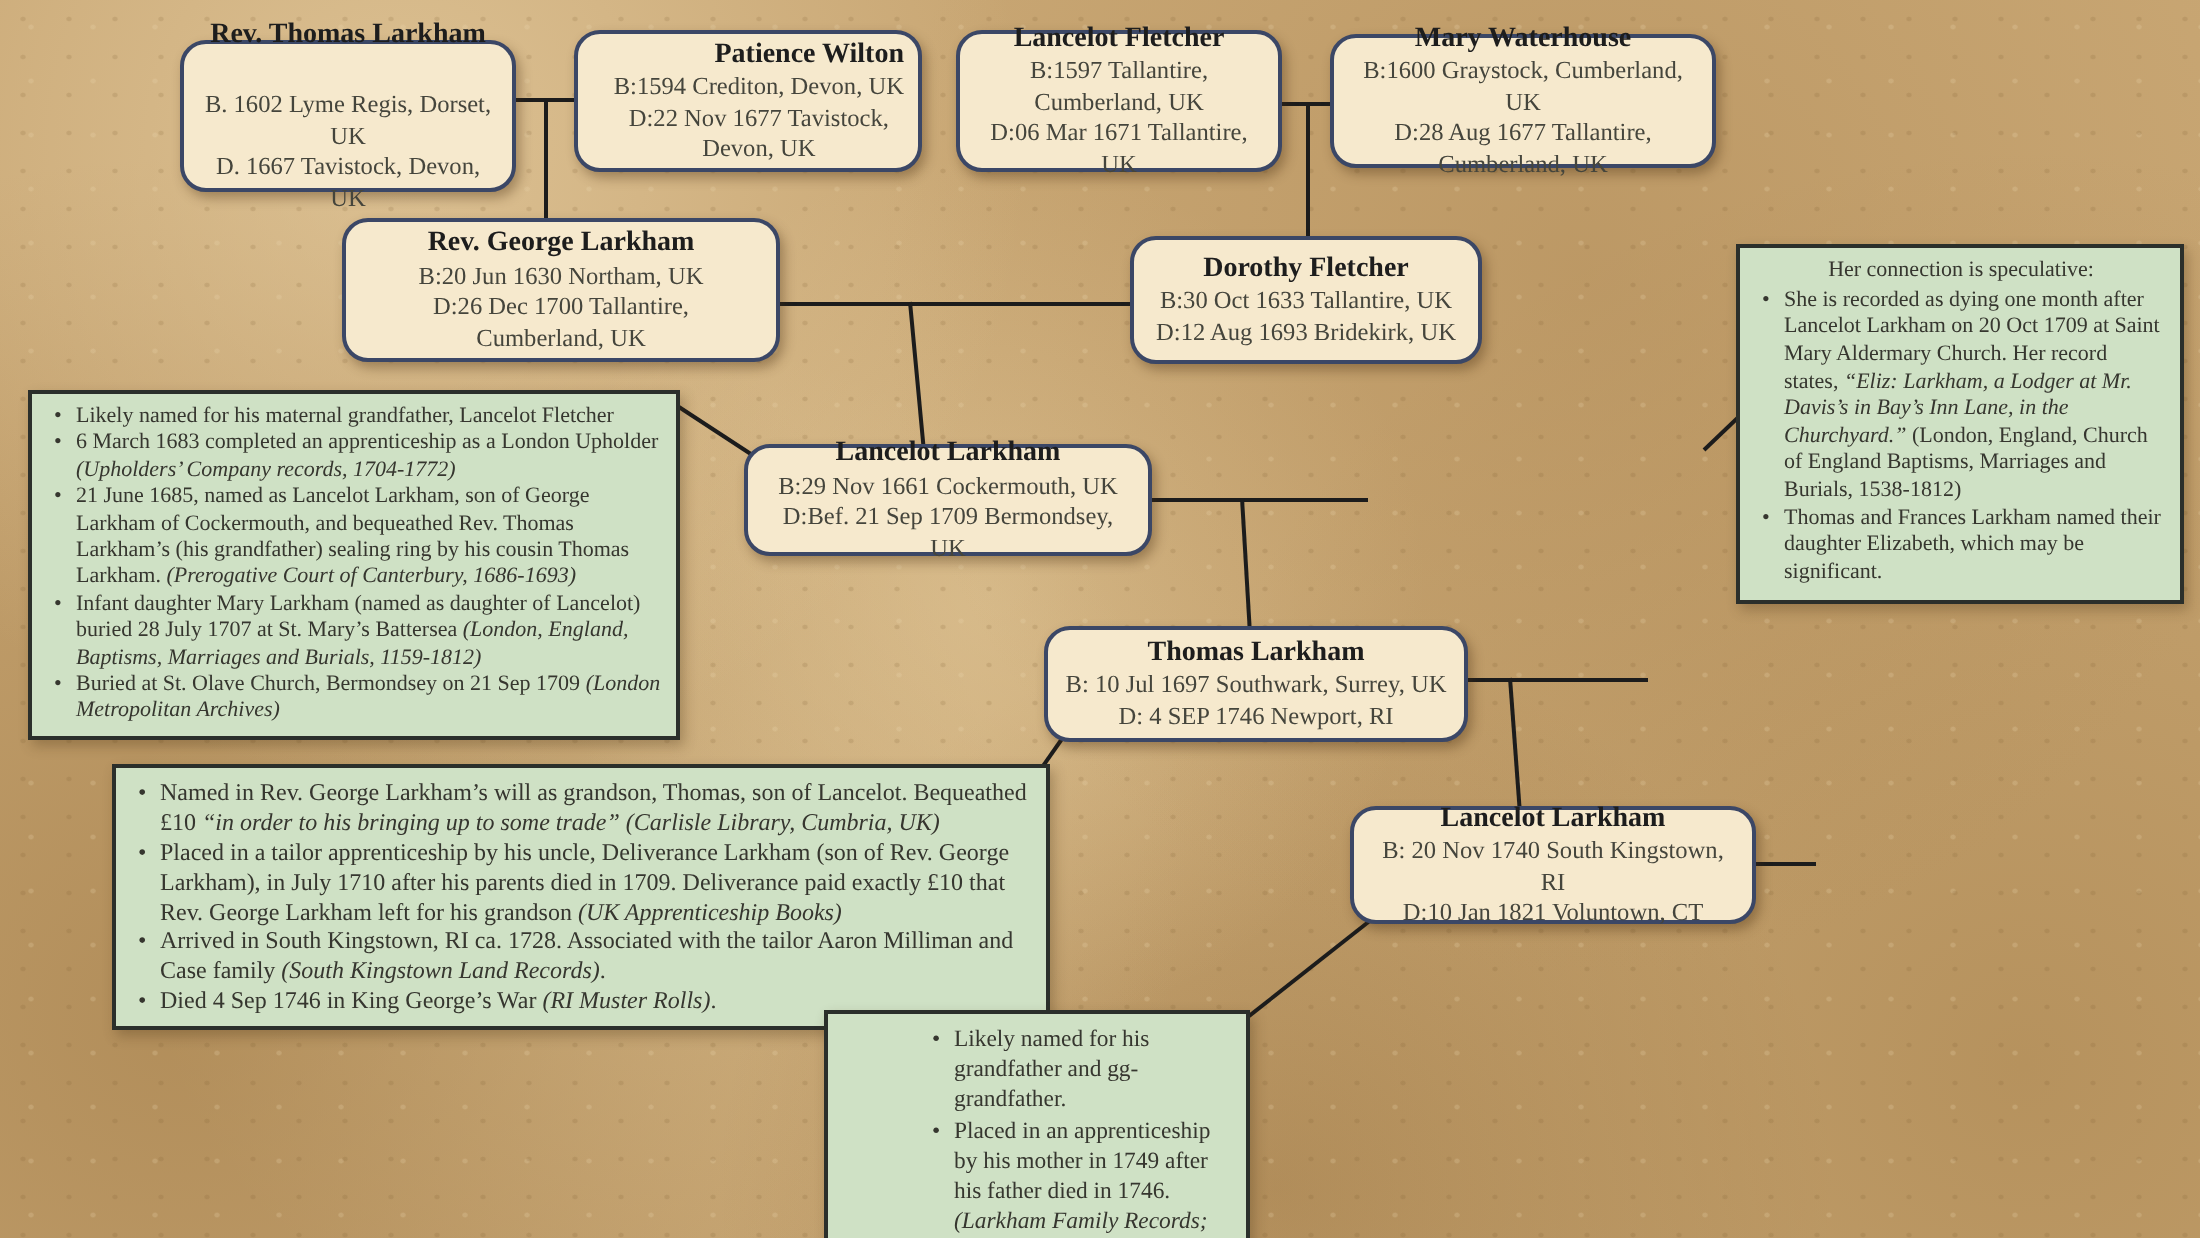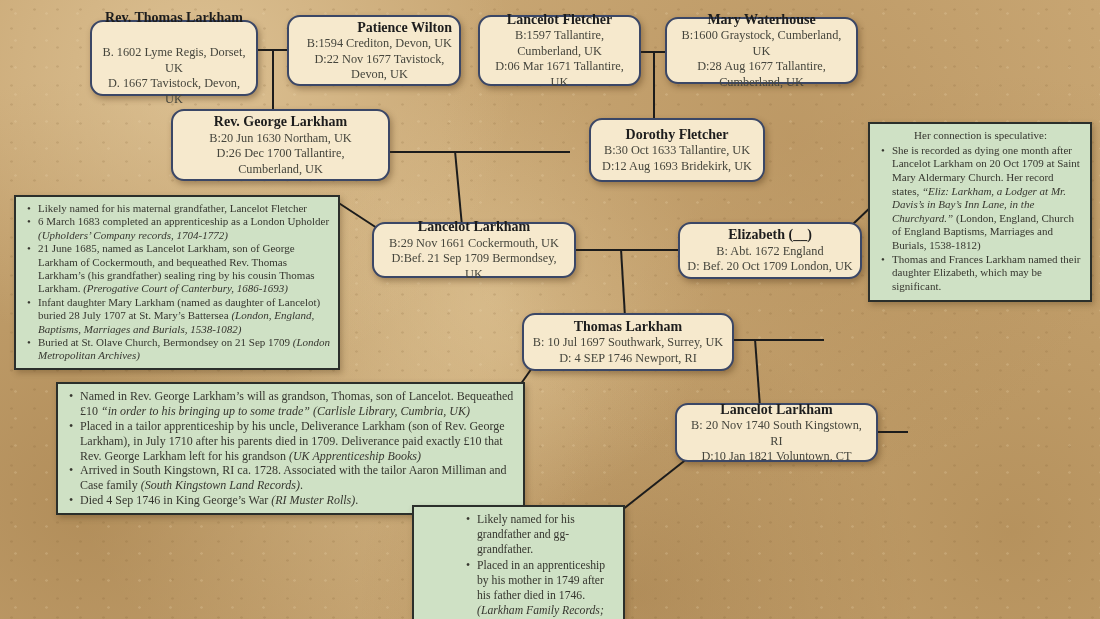--- a/index.html
+++ b/index.html
@@ -93,55 +93,50 @@
 D:28 Aug 1677 Tallantire,
 Cumberland, UK</div>
   </div>
 
   <div class="person" style="left:171px;top:109px;width:219px;height:72px;font-family:Liberation Serif, serif;">
     <div class="pname">Rev. George Larkham</div>
     <div class="pdetails">B:20 Jun 1630 Northam, UK
 D:26 Dec 1700 Tallantire,
 Cumberland, UK</div>
   </div>
-  <div class="person" style="left:565px;top:118px;width:176px;height:64px;margin-left:24px;">
+  <div class="person" style="left:565px;top:118px;width:176px;height:64px;">
     <div class="pname">Dorothy Fletcher</div>
     <div class="pdetails">B:30 Oct 1633 Tallantire, UK
 D:12 Aug 1693 Bridekirk, UK</div>
   </div>
 
   <div class="person" style="left:372px;top:222px;width:204px;height:56px;">
     <div class="pname">Lancelot Larkham</div>
     <div class="pdetails">B:29 Nov 1661 Cockermouth, UK
 D:Bef. 21 Sep 1709 Bermondsey, UK</div>
-  </div>
-  <div class="person" style="left:678px;top:222px;width:184px;height:57px;">
-    <div class="pname">Elizabeth (__)</div>
-    <div class="pdetails">B: Abt. 1672 England
-D: Bef. 20 Oct 1709 London, UK</div>
   </div>
 
   <div class="person" style="left:522px;top:313px;width:212px;height:58px;">
     <div class="pname">Thomas Larkham</div>
     <div class="pdetails">B: 10 Jul 1697 Southwark, Surrey, UK
 D: 4 SEP 1746  Newport, RI</div>
   </div>
 
   <div class="person" style="left:675px;top:403px;width:203px;height:59px;">
     <div class="pname">Lancelot Larkham</div>
     <div class="pdetails">B: 20 Nov 1740 South Kingstown, RI
 D:10 Jan 1821 Voluntown, CT</div>
   </div>
 
   <div class="note n1" style="left:14px;top:195px;width:326px;min-height:172px;">
     <ul>
       <li><span>Likely named for his maternal grandfather, Lancelot Fletcher</span></li>
       <li><span>6 March 1683 completed an apprenticeship as a London Upholder </span><span class="it">(Upholders’ Company records, 1704-1772)</span></li>
       <li><span>21 June 1685, named as Lancelot Larkham, son of George Larkham of Cockermouth, and bequeathed Rev. Thomas Larkham’s (his grandfather) sealing ring by his cousin Thomas Larkham. </span><span class="it">(Prerogative Court of Canterbury, 1686-1693)</span></li>
-      <li><span>Infant daughter Mary Larkham (named as daughter of Lancelot) buried 28 July 1707 at St. Mary’s Battersea </span><span class="it">(London, England, Baptisms, Marriages and Burials, 1538-1082)</span></li>
+      <li><span>Infant daughter Mary Larkham (named as daughter of Lancelot) buried 28 July 1707 at St. Mary’s Battersea </span><span class="it">(London, England, Baptisms, Marriages and Burials, 1159-1812)</span></li>
       <li><span>Buried at St. Olave Church, Bermondsey on 21 Sep 1709 </span><span class="it">(London Metropolitan Archives)</span></li>
     </ul>
   </div>
 
   <div class="note n2" style="left:868px;top:122px;width:224px;min-height:180px;">
     <div class="note-heading">Her connection is speculative:</div>
     <ul>
       <li><span>She is recorded as dying one month after Lancelot Larkham on 20 Oct 1709 at Saint Mary Aldermary Church. Her record states, </span><span class="it">“Eliz: Larkham, a Lodger at Mr. Davis’s in Bay’s Inn Lane, in the Churchyard.”</span><span> (London, England, Church of England Baptisms, Marriages and Burials, 1538-1812)</span></li>
       <li><span>Thomas and Frances Larkham named their daughter Elizabeth, which may be significant.</span></li>
     </ul>

